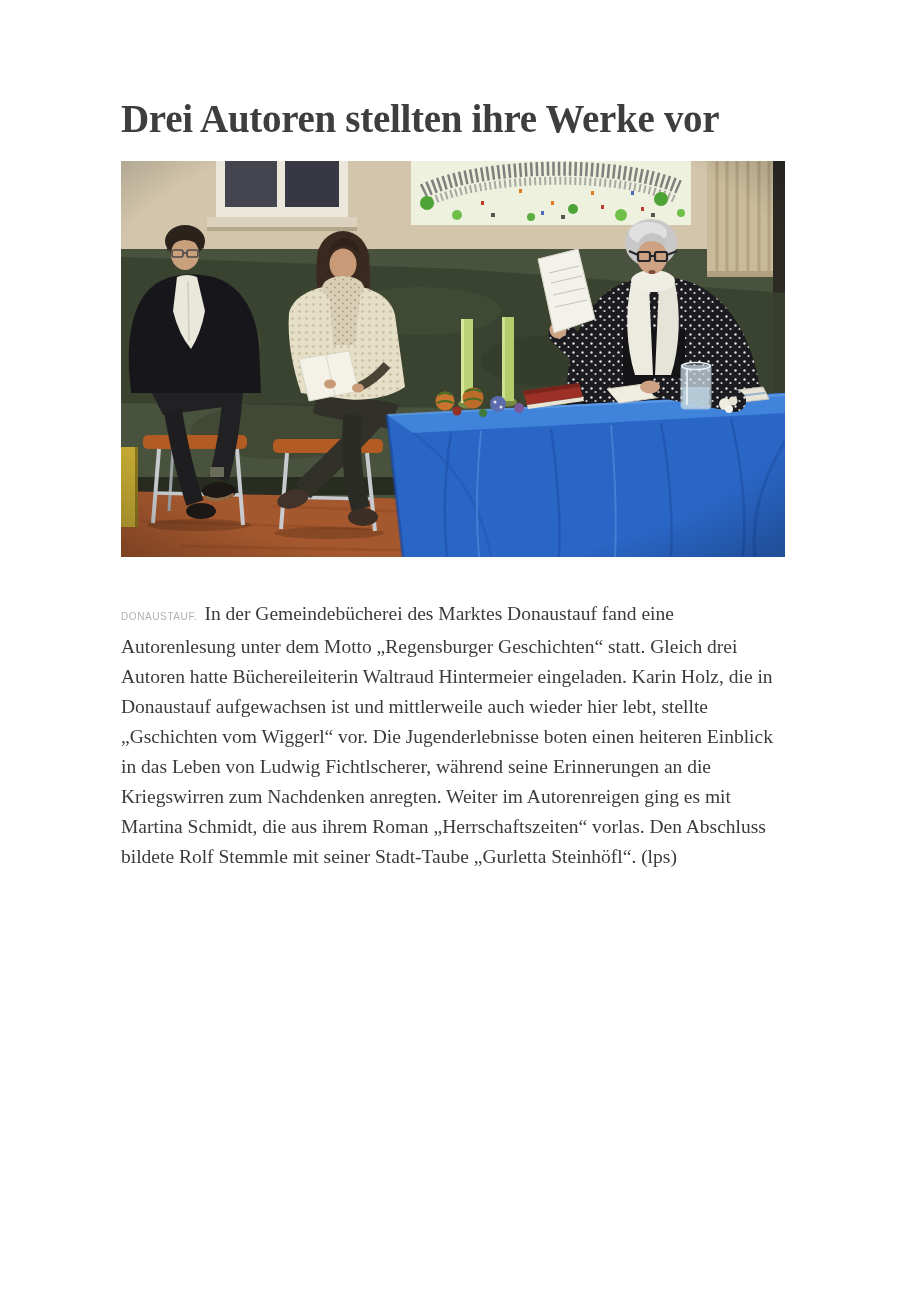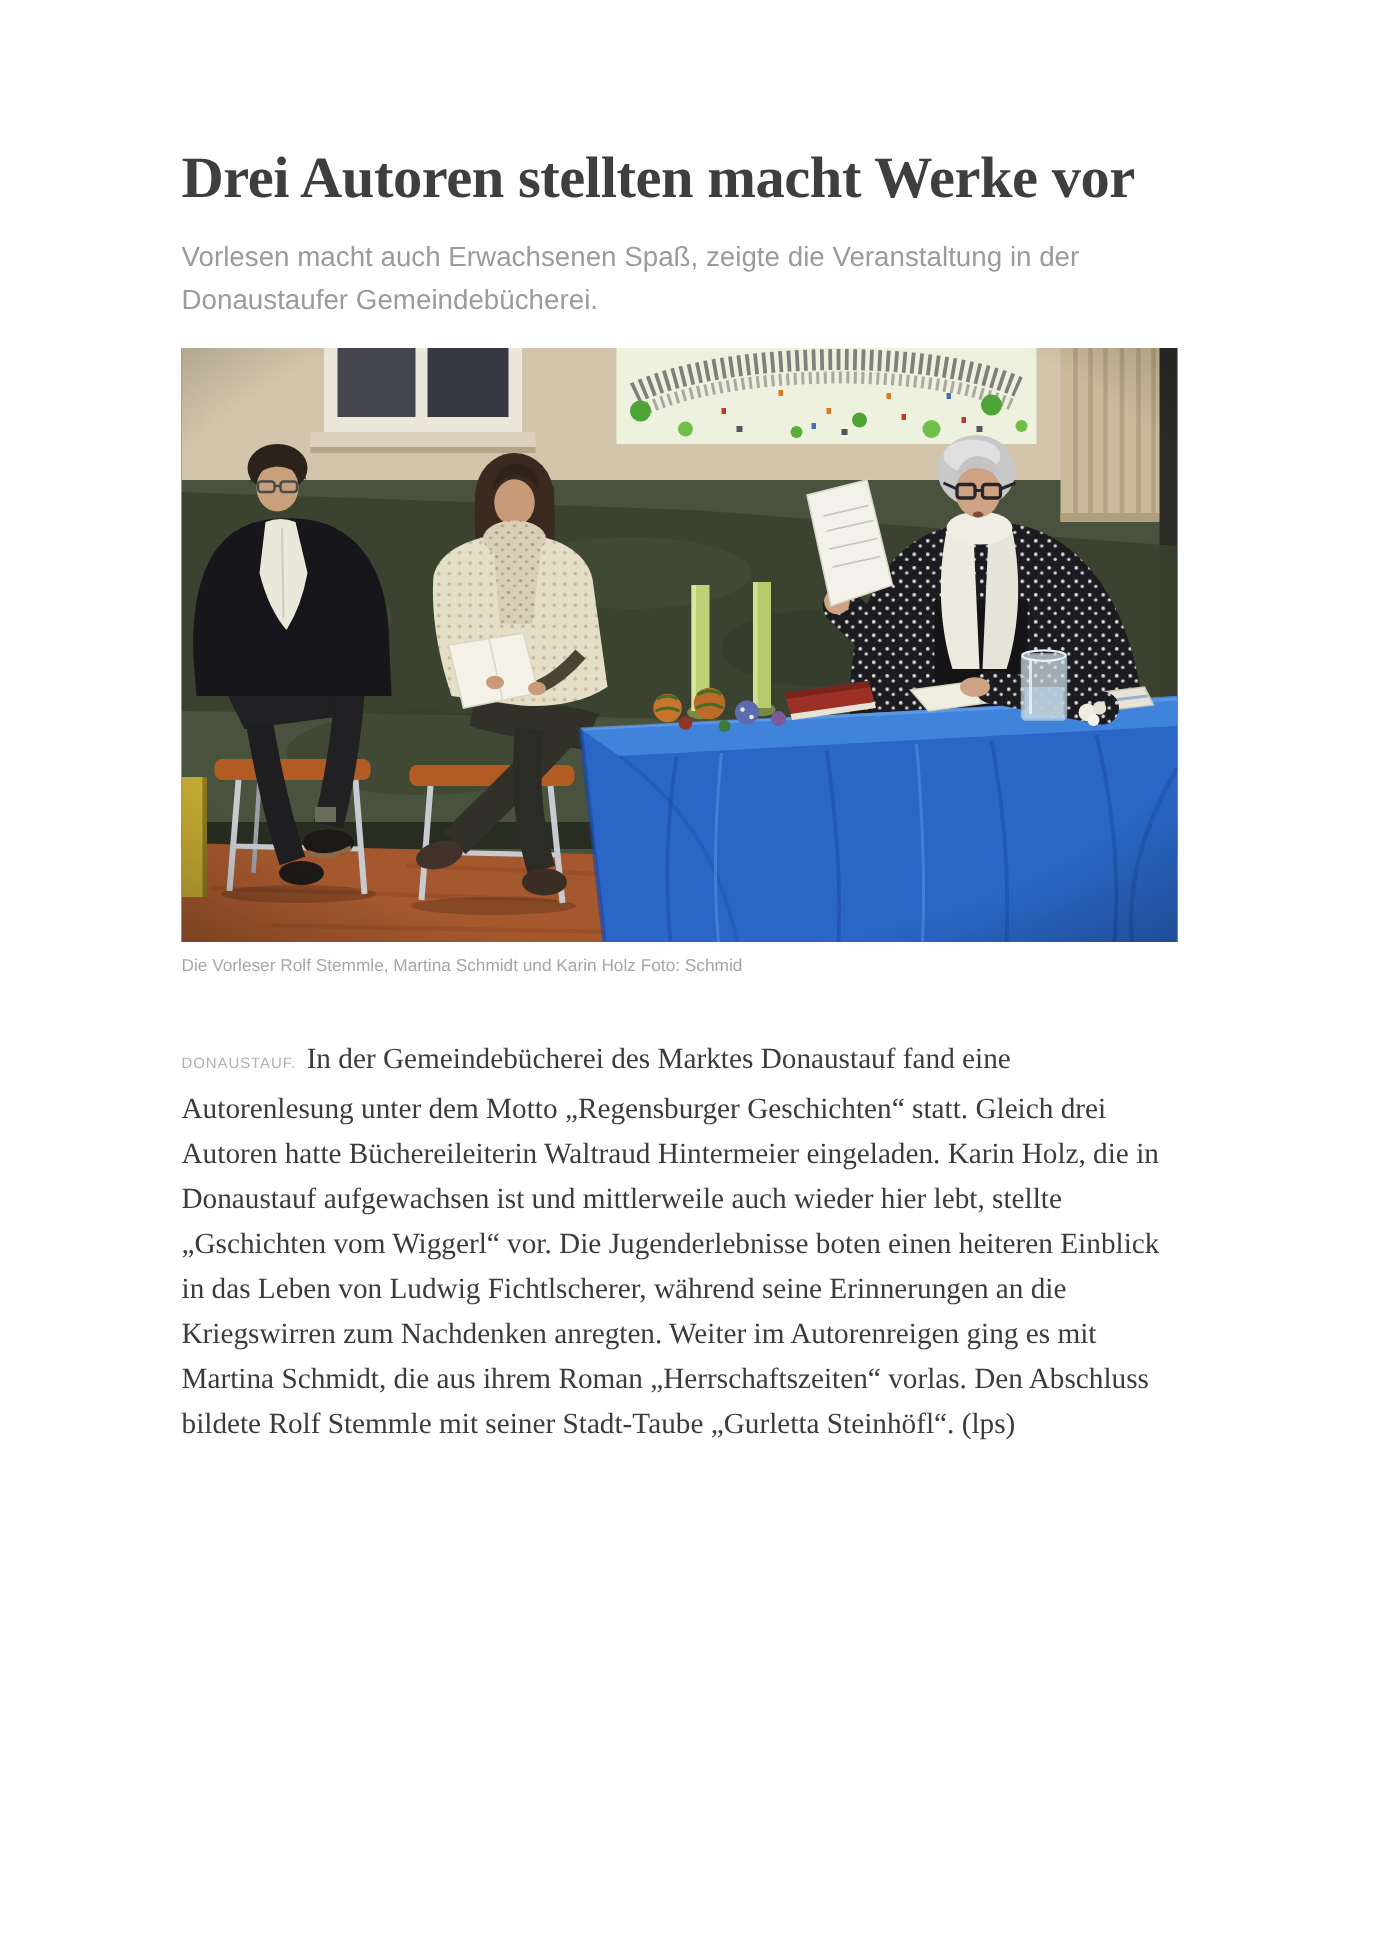--- a/index.html
+++ b/index.html
@@ -59,23 +59,22 @@
     letter-spacing: 0.6px;
     margin-right: 7px;
   }
 </style>
 </head>
 <body>
 
 <div class="content">
   <article>
 
-    <h1 class="title">Drei Autoren stellten macht Werke vor</h1>
-
-    <p class="subtitle">Vorlesen macht auch Erwachsenen Spaß, zeigte die Veranstaltung in der Donaustaufer Gemeindebücherei.</p>
+    <h1 class="title">Drei Autoren stellten ihre Werke vor</h1>
+
 
     <figure>
       <div class="photo">
 
         <svg width="664" height="396" viewBox="0 0 664 396" xmlns="http://www.w3.org/2000/svg">
           <defs>
             <pattern id="polka" width="9" height="9" patternUnits="userSpaceOnUse">
               <rect width="9" height="9" fill="#1c1c20"></rect>
               <circle cx="2.5" cy="2.5" r="1.2" fill="#e3e3e3"></circle>
               <circle cx="6.5" cy="6" r="1.1" fill="#d6d6d6"></circle>
@@ -271,21 +270,20 @@
             <ellipse cx="575" cy="205" rx="14.5" ry="3.5" fill="none" stroke="#e8f2f8" stroke-width="1.5"></ellipse>
             <path d="M 566,208 L 566,244" stroke="#f0f6fa" stroke-width="2" opacity="0.8"></path>
             <circle cx="604" cy="243" r="6" fill="#efece0"></circle>
             <circle cx="612" cy="240" r="4.5" fill="#e6e2d4"></circle>
             <circle cx="608" cy="248" r="4" fill="#f4f2ea"></circle>
           </g>
 
           <rect x="0" y="0" width="664" height="396" fill="url(#vig)"></rect>
         </svg>
       </div>
-      <figcaption>Die Vorleser Rolf Stemmle, Martina Schmidt und Karin Holz Foto: Schmid</figcaption>
     </figure>
 
     <p class="body-text">
       <span class="location">DONAUSTAUF.</span><span>In der Gemeindebücherei des Marktes Donaustauf fand eine Autorenlesung unter dem Motto „Regensburger Geschichten“ statt. Gleich drei Autoren hatte Büchereileiterin Waltraud Hintermeier eingeladen. Karin Holz, die in Donaustauf aufgewachsen ist und mittlerweile auch wieder hier lebt, stellte „Gschichten vom Wiggerl“ vor. Die Jugenderlebnisse boten einen heiteren Einblick in das Leben von Ludwig Fichtlscherer, während seine Erinnerungen an die Kriegswirren zum Nachdenken anregten. Weiter im Autorenreigen ging es mit Martina Schmidt, die aus ihrem Roman „Herrschaftszeiten“ vorlas. Den Abschluss bildete Rolf Stemmle mit seiner Stadt-Taube „Gurletta Steinhöfl“. (lps)</span>
     </p>
 
   </article>
 </div>
 
 </body></html>

